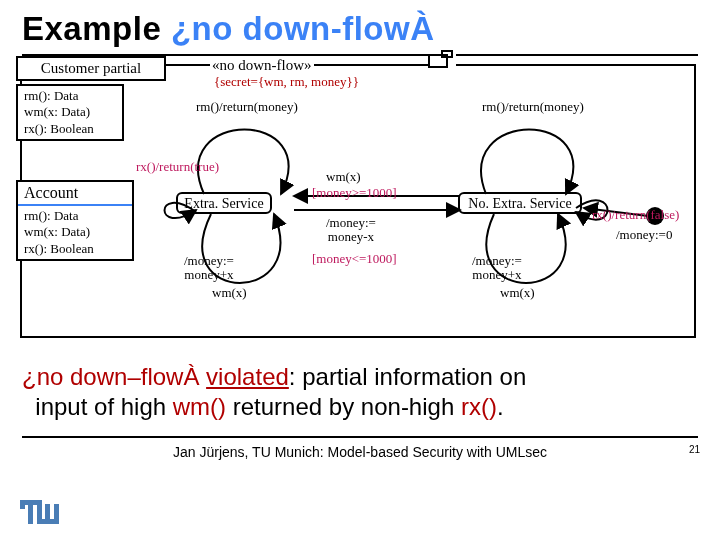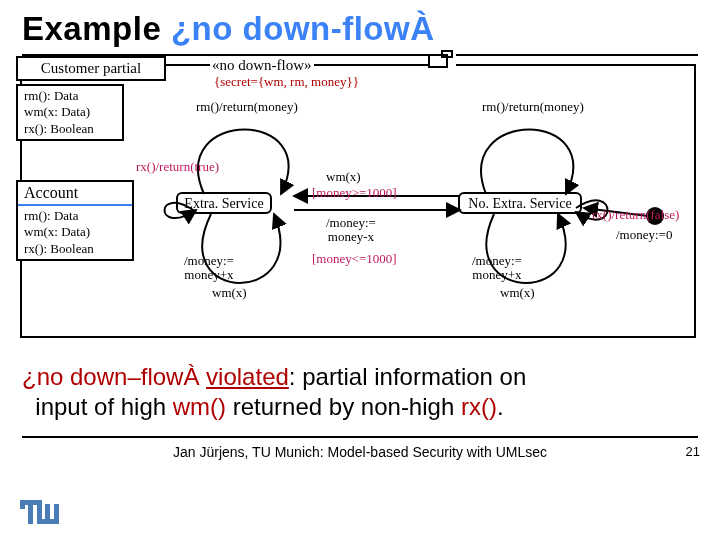--- a/index.html
+++ b/index.html
@@ -145,21 +145,21 @@
   }
   .footer {
     font-family: Arial, Helvetica, sans-serif;
     font-size: 14px;
     text-align: center;
     position: relative;
   }
   .pagenum {
     position: absolute;
     right: -2px; top: 0;
-    font-size: 13px;
+    font-size: 10px;
   }
   .logo {
     position: absolute;
     left: 20px; bottom: 12px;
     width: 40px; height: 28px;
   }
   svg.arcsvg {
     position: absolute;
     left: 0; top: 0;
     pointer-events: none;

